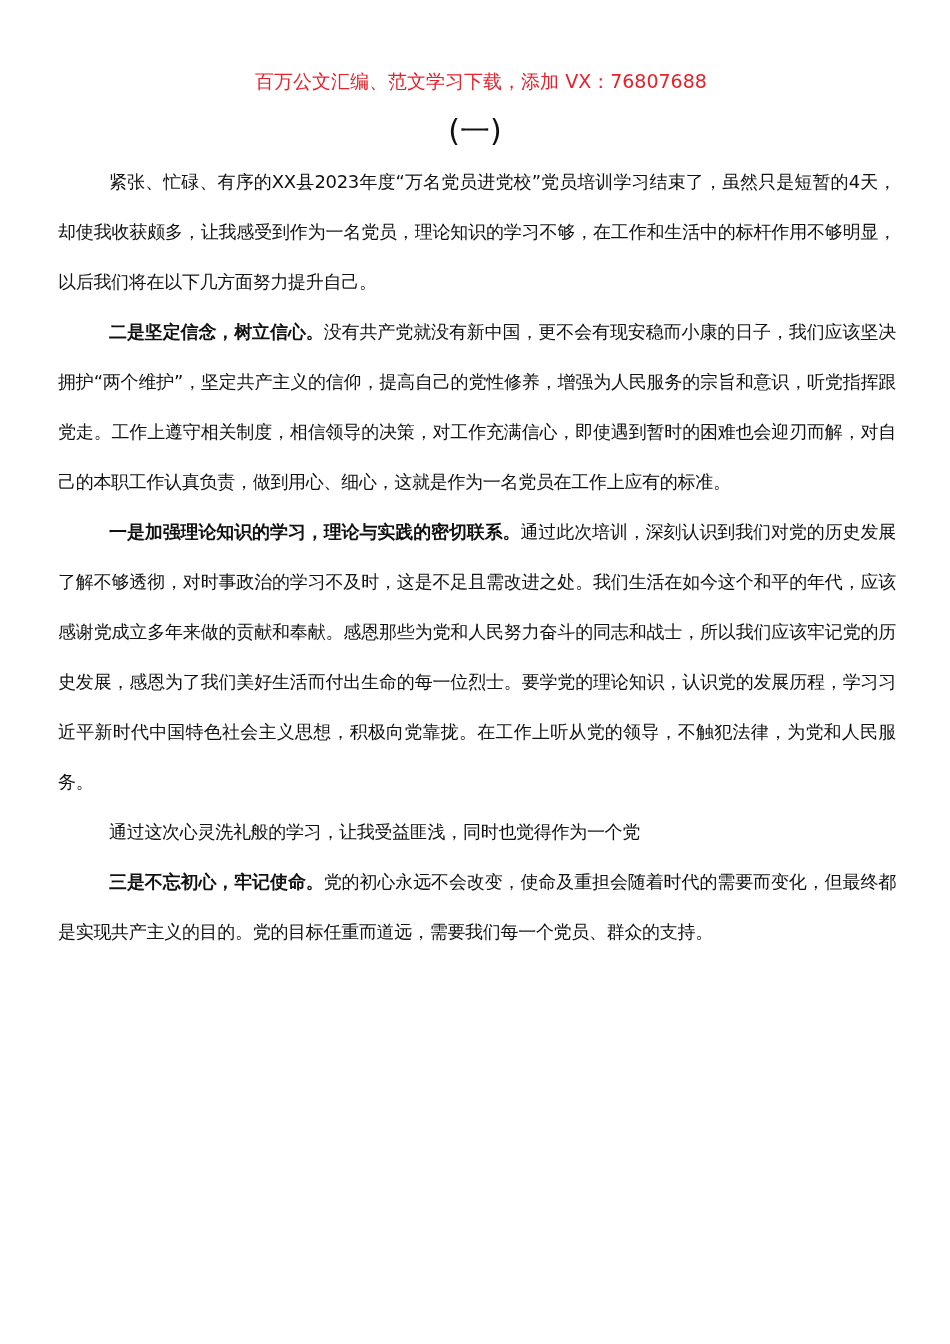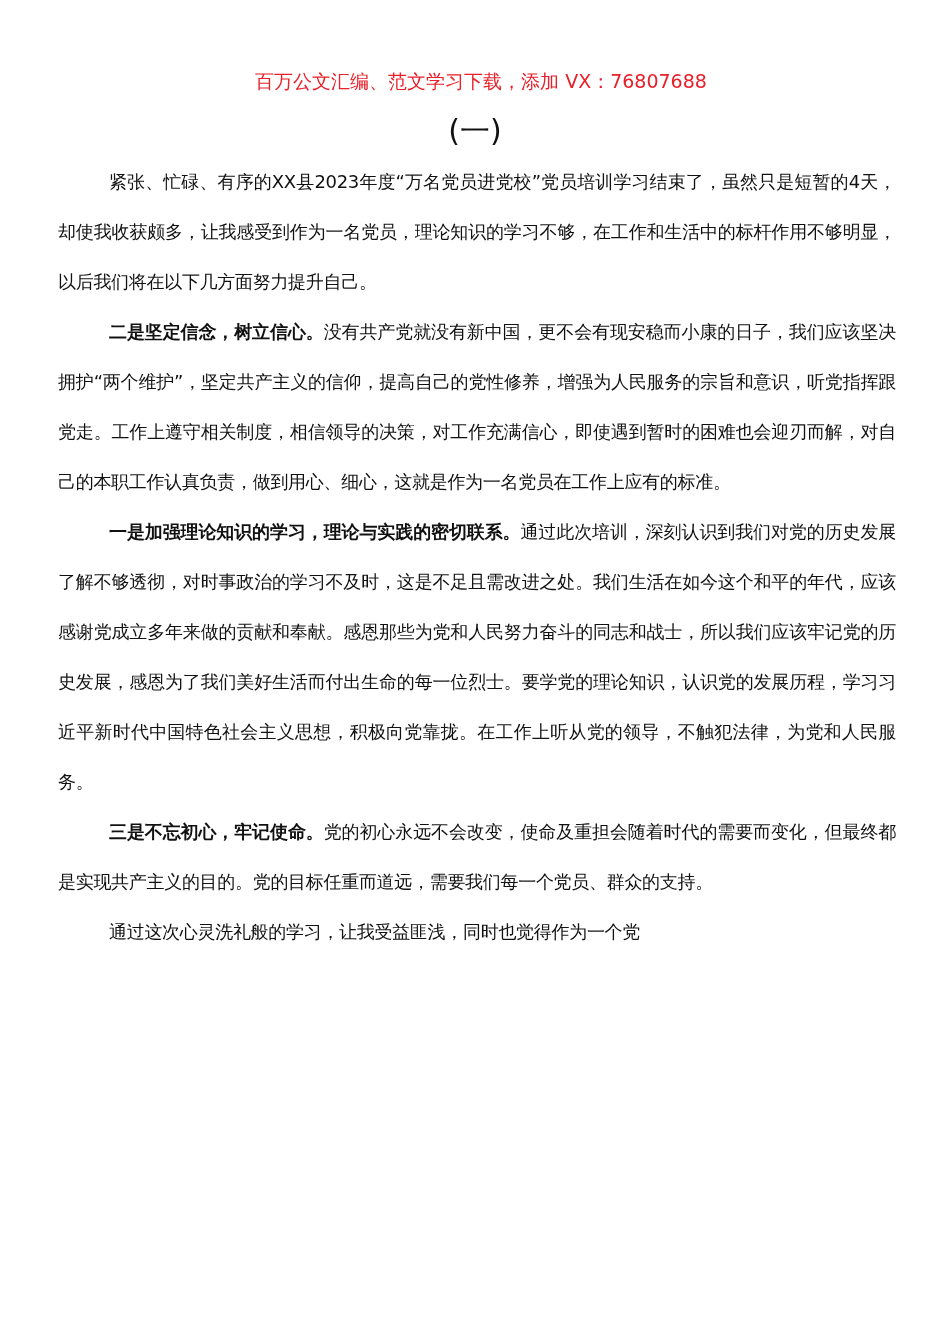--- a/index.html
+++ b/index.html
@@ -83,21 +83,21 @@
 
     <p class="para gap">
       <span class="lead">二是坚定信念，树立信心。</span><span>没有共产党就没有新中国，更不会有现安稳而小康的日子，我们应该坚决拥护“两个维护”，坚定共产主义的信仰，提高自己的党性修养，增强为人民服务的宗旨和意识，听党指挥跟党走。工作上遵守相关制度，相信领导的决策，对工作充满信心，即使遇到暂时的困难也会迎刃而解，对自己的本职工作认真负责，做到用心、细心，这就是作为一名党员在工作上应有的标准。</span>
     </p>
 
     <p class="para gap">
       <span class="lead">一是加强理论知识的学习，理论与实践的密切联系。</span><span>通过此次培训，深刻认识到我们对党的历史发展了解不够透彻，对时事政治的学习不及时，这是不足且需改进之处。我们生活在如今这个和平的年代，应该感谢党成立多年来做的贡献和奉献。感恩那些为党和人民努力奋斗的同志和战士，所以我们应该牢记党的历史发展，感恩为了我们美好生活而付出生命的每一位烈士。要学党的理论知识，认识党的发展历程，学习习近平新时代中国特色社会主义思想，积极向党靠拢。在工作上听从党的领导，不触犯法律，为党和人民服务。</span>
     </p>
 
     <p class="para gap">
-      <span class="lead">三是不忘初心，牢记使命。</span><span>党的初心永远不会改变，使命及重担会随着时代的需要而变化，但最终都是实现共产主义的目的。党的目标任重而道远，需要我们每一个党员、群众的支持。</span>
+      <span class="lead"></span><span>通过这次心灵洗礼般的学习，让我受益匪浅，同时也觉得作为一个党</span>
     </p>
 
     <p class="para gap">
-      <span class="lead"></span><span>通过这次心灵洗礼般的学习，让我受益匪浅，同时也觉得作为一个党</span>
+      <span class="lead">三是不忘初心，牢记使命。</span><span>党的初心永远不会改变，使命及重担会随着时代的需要而变化，但最终都是实现共产主义的目的。党的目标任重而道远，需要我们每一个党员、群众的支持。</span>
     </p>
 
   </div>
 </div>
 
 </body></html>

